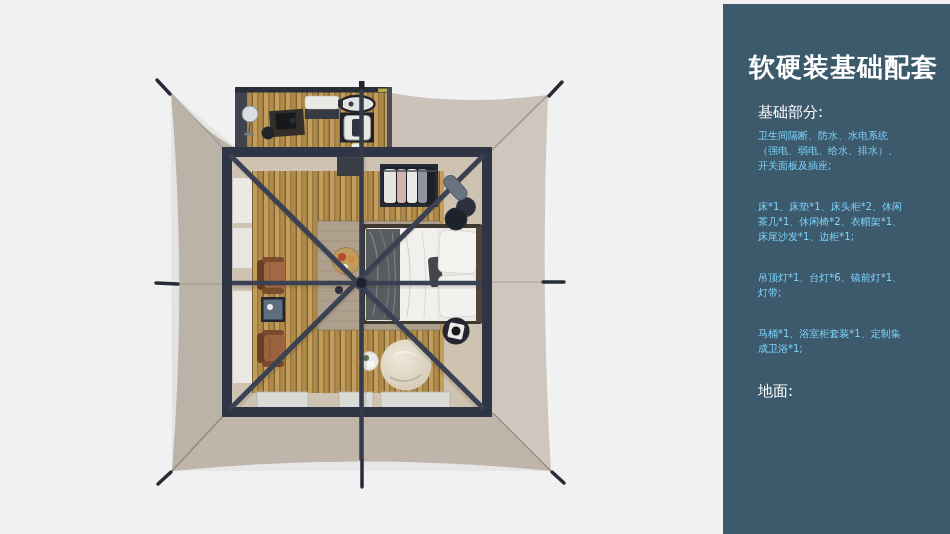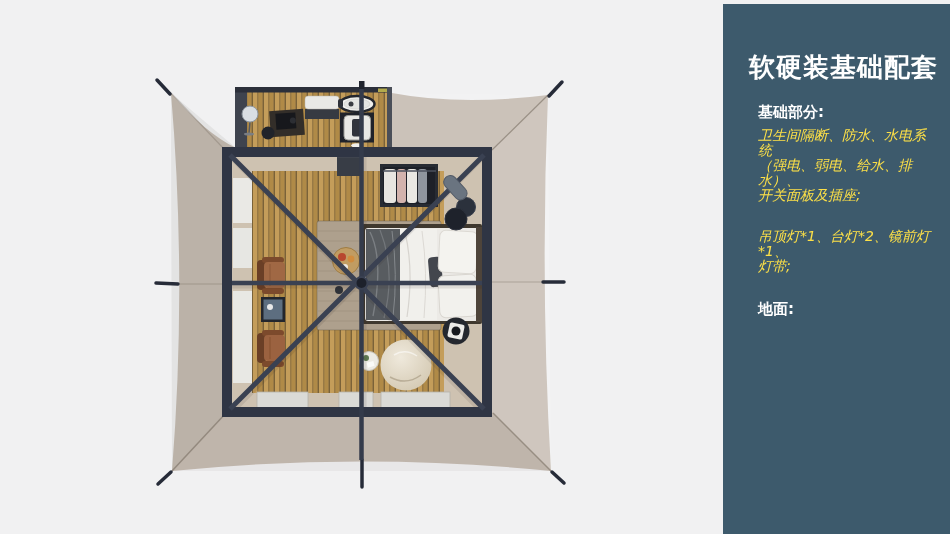--- a/index.html
+++ b/index.html
@@ -3,22 +3,22 @@
 <meta charset="utf-8">
 <style>
   html,body{margin:0;padding:0;}
   body{font-family:"DejaVu Sans","Liberation Sans",sans-serif;}
   .stage{position:relative;width:950px;height:534px;background:#f1f1f2;overflow:hidden;}
   .render-area{position:absolute;left:0;top:0;width:723px;height:534px;}
   .info-panel{position:absolute;right:0;top:4px;width:227px;height:534px;box-sizing:border-box;
       background:#3d5a6c;color:#ffffff;padding:46px 18px 0 35px;}
   .panel-title{font-size:26px;font-weight:700;letter-spacing:1px;margin:0 0 18px -9px;color:#fff;white-space:nowrap;}
   .spec-section{margin:0 0 26px 0;}
-  .spec-heading{font-size:15px;font-weight:700;margin:0 0 6px 0;color:#fff;}
-  .spec-body{font-size:14px;line-height:15px;margin:0;color:#fde047;white-space:pre-line;font-style:italic;}
+  .spec-heading{font-size:15px;font-weight:400;margin:0 0 6px 0;color:#fff;}
+  .spec-body{font-size:10px;line-height:15px;margin:0;color:#7dd3fc;white-space:pre-line;}
 </style>
 </head>
 <body>
 
 <div class="stage" style="background: rgb(241, 241, 242);">
 
   <div class="render-area">
   <svg width="723" height="534" viewBox="0 0 723 534" xmlns="http://www.w3.org/2000/svg">
     <defs>
       <pattern id="wood" width="11" height="11" patternUnits="userSpaceOnUse">
@@ -239,25 +239,30 @@
   <aside class="info-panel" style="background: rgb(61, 90, 108);">
     <h1 class="panel-title">软硬装基础配套</h1>
 
     <div class="spec-section">
       <h2 class="spec-heading">基础部分:</h2>
       <p class="spec-body">卫生间隔断、防水、水电系统
 （强电、弱电、给水、排水）、
 开关面板及插座;</p>
     </div>
     <div class="spec-section">
-    </div>
-    <div class="spec-section">
-      <p class="spec-body">吊顶灯*1、台灯*2、镜前灯*1、
+      <p class="spec-body">床*1、床垫*1、床头柜*2、休闲
+茶几*1、休闲椅*2、衣帽架*1、
+床尾沙发*1、边柜*1;</p>
+    </div>
+    <div class="spec-section">
+      <p class="spec-body">吊顶灯*1、台灯*6、镜前灯*1、
 灯带;</p>
     </div>
     <div class="spec-section">
+      <p class="spec-body">马桶*1、浴室柜套装*1、定制集
+成卫浴*1;</p>
     </div>
     <div class="spec-section">
       <h2 class="spec-heading">地面:</h2>
 
     </div>
   </aside>
 </div>
 
 </body></html>

